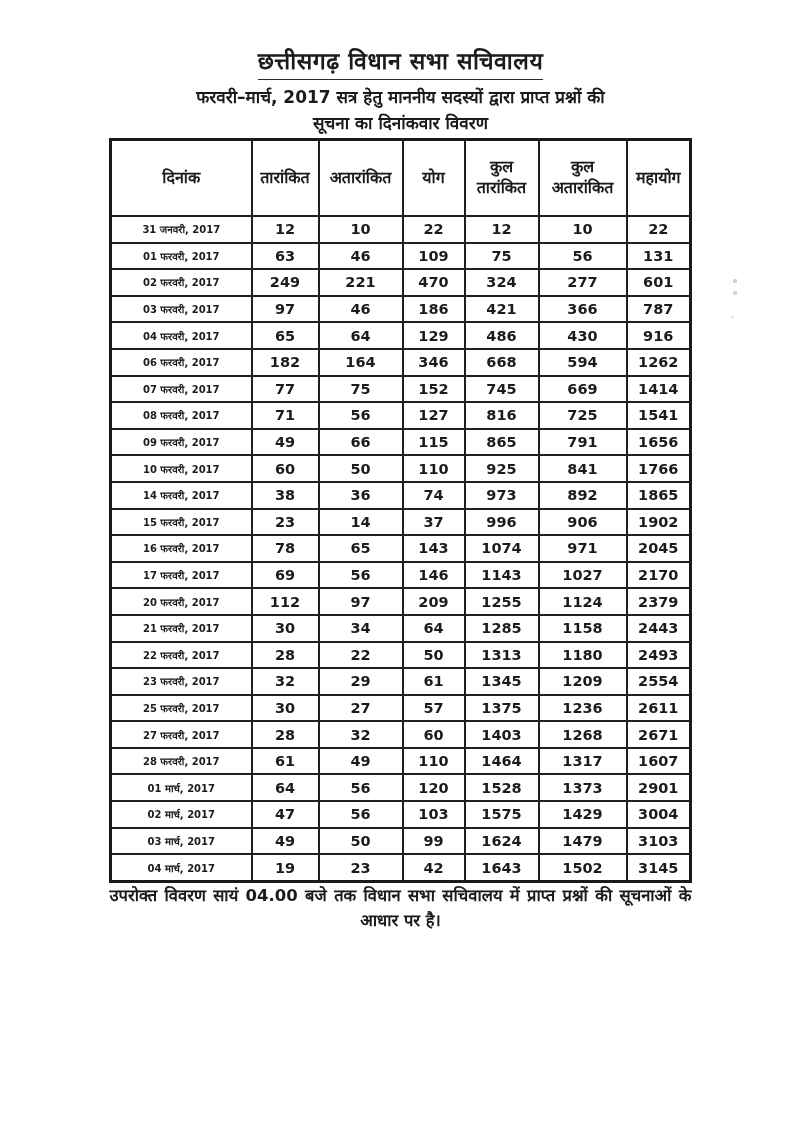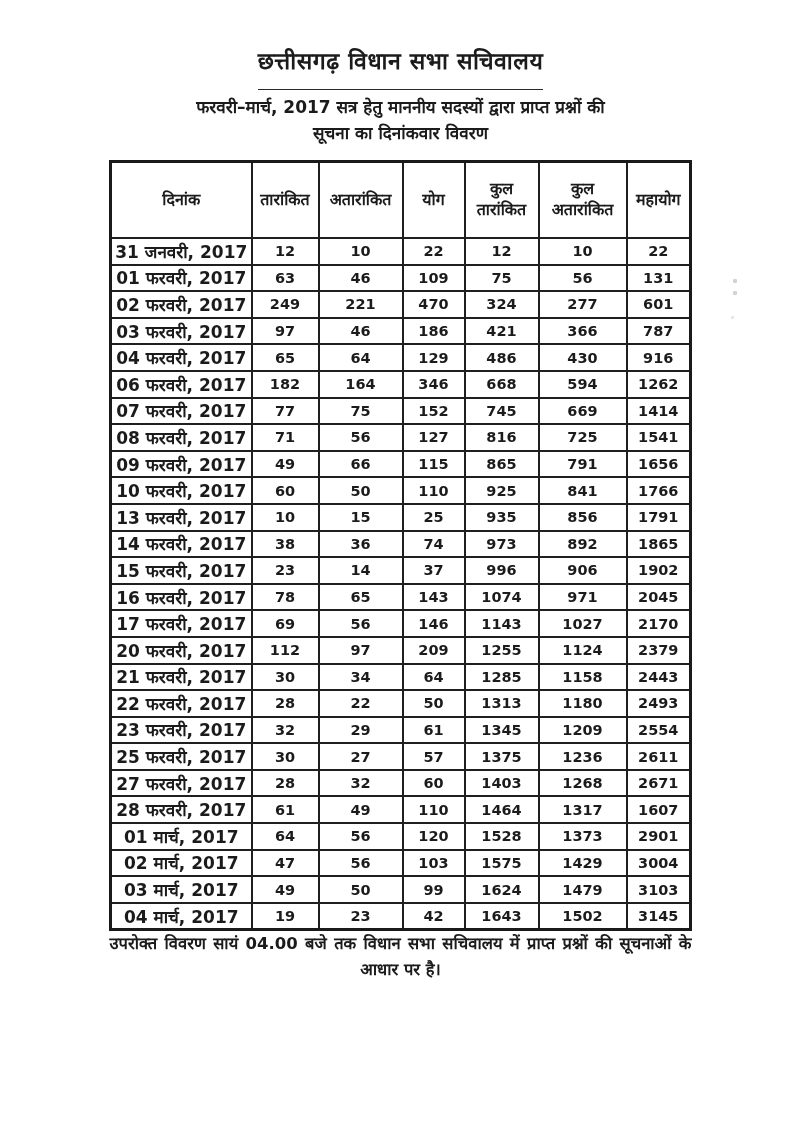--- a/index.html
+++ b/index.html
@@ -20,35 +20,35 @@
     margin: 0;
     padding-top: 44px;
     text-align: center;
     font-size: 23px;
     font-weight: bold;
     letter-spacing: 0.5px;
   }
   .title span {
     display: inline-block;
     border-bottom: 1.5px solid #2a2a2a;
-    padding-bottom: 13px;
+    padding-bottom: 3px;
   }
   .subtitle {
     margin: 5px auto 0 auto;
     width: 560px;
     text-align: center;
     font-size: 17px;
     font-weight: bold;
     line-height: 1.5;
   }
   table.qtable {
     border-collapse: collapse;
     table-layout: fixed;
     width: 580px;
-    margin: 14px auto 0 auto;
+    margin: 2px auto 0 auto;
     border: 3px solid #1a1a1a;
   }
   table.qtable th, table.qtable td {
     border: 2px solid #1f1f1f;
     padding: 0 2px;
     text-align: center;
     vertical-align: middle;
     overflow: hidden;
   }
   table.qtable th {
@@ -56,21 +56,21 @@
     font-size: 16px;
     font-weight: bold;
     line-height: 1.3;
   }
   table.qtable td {
     height: 24.6px;
     font-size: 14.5px;
     font-weight: bold;
   }
   table.qtable td.date-cell {
-    font-size: 17px;
+    font-size: 10px;
     white-space: nowrap;
   }
   
   col.c1 { width: 141px; }
   col.c2 { width: 67px;  }
   col.c3 { width: 84px;  }
   col.c4 { width: 62px;  }
   col.c5 { width: 74px;  }
   col.c6 { width: 88px;  }
   col.c7 { width: 64px;  }
@@ -211,29 +211,20 @@
         <tr>
           <td class="date-cell">10 फरवरी, 2017</td>
           <td>60</td>
           <td>50</td>
           <td>110</td>
           <td>925</td>
           <td>841</td>
           <td>1766</td>
         </tr>
         <tr>
-          <td class="date-cell">13 फरवरी, 2017</td>
-          <td>10</td>
-          <td>15</td>
-          <td>25</td>
-          <td>935</td>
-          <td>856</td>
-          <td>1791</td>
-        </tr>
-        <tr>
           <td class="date-cell">14 फरवरी, 2017</td>
           <td>38</td>
           <td>36</td>
           <td>74</td>
           <td>973</td>
           <td>892</td>
           <td>1865</td>
         </tr>
         <tr>
           <td class="date-cell">15 फरवरी, 2017</td>

